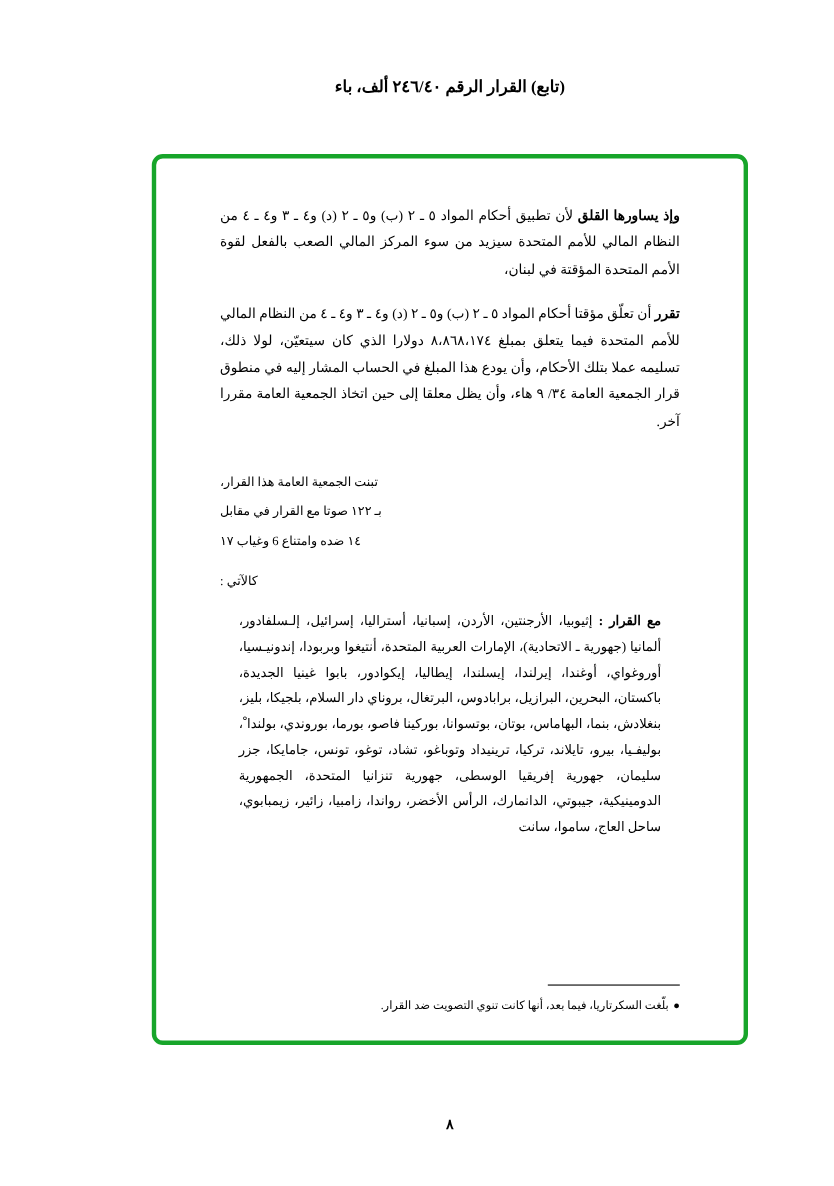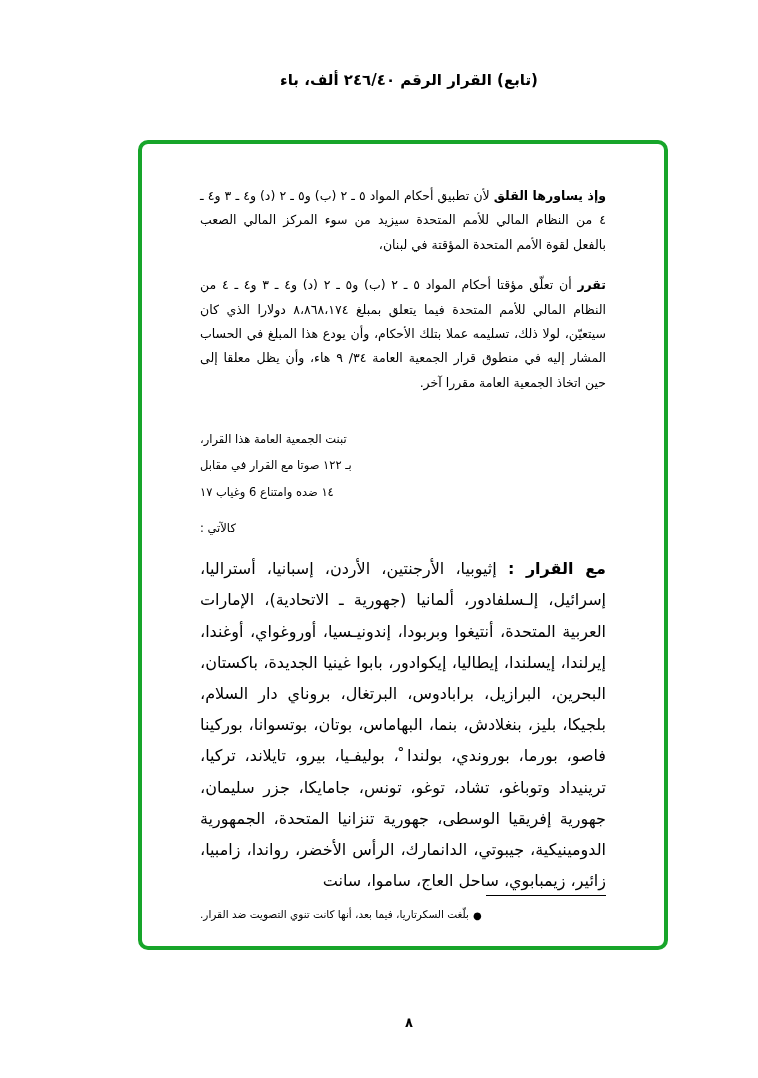--- a/index.html
+++ b/index.html
@@ -13,20 +13,21 @@
     font-family: "DejaVu Sans", "Liberation Sans", sans-serif;
     color: #000000;
     position: relative;
     overflow: hidden;
   }
   .page {
     width: 698px;
     height: 1078px;
     position: relative;
     box-sizing: border-box;
+    font-family: Liberation Serif, serif;
   }
 
   
   .header {
     text-align: center;
     padding-top: 70px;
   }
   .header-title {
     font-size: 15px;
     font-weight: bold;
@@ -38,21 +39,21 @@
     font-weight: bold;
     margin-top: 8px;
     line-height: 1.4;
   }
 
   
   .frame {
     position: absolute;
     top: 140px;
     left: 78px;
-    right: 90px;
+    right: 78px;
     height: 810px;
     border: 4px solid #17a52a;
     border-radius: 10px;
     box-sizing: border-box;
     background: #ffffff;
   }
   .frame-inner {
     padding: 40px 58px 20px 58px;
     height: 100%;
     box-sizing: border-box;
@@ -82,24 +83,24 @@
   .block-small-group {
     margin-bottom: 18px;
   }
   .kal {
     font-size: 11.5px;
     text-align: left;
     margin: 0 0 18px 0;
   }
 
   .vote-list {
-    font-size: 16px;
+    font-size: 12px;
     line-height: 1.95;
     text-align: justify;
-    margin: 0;
+    margin: 17px;
   }
   .vote-label {
     font-weight: bold;
   }
 
   
   .footnote-wrap {
     position: absolute;
     left: 58px;
     right: 58px;
@@ -107,21 +108,21 @@
   }
   .footnote-rule {
     width: 120px;
     height: 1px;
     background: #000;
     margin: 0 0 10px auto;
   }
   .footnote {
     font-size: 10.5px;
     line-height: 1.7;
-    text-align: left;
+    text-align: right;
   }
   .bullet {
     font-size: 10px;
     vertical-align: middle;
     padding-left: 4px;
   }
 
   
   .page-number {
     position: absolute;

